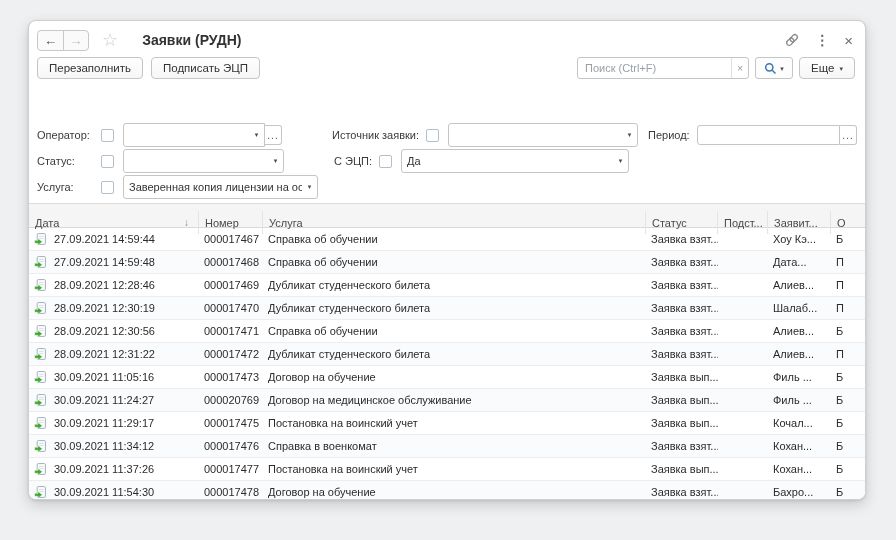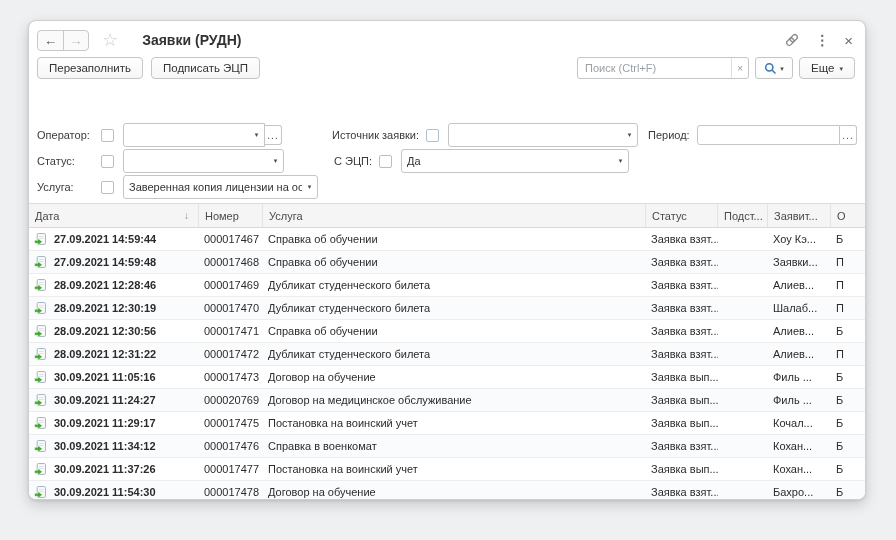--- a/index.html
+++ b/index.html
@@ -64,27 +64,27 @@
   .w-combo-ecp { width: 228px; }
   .w-combo-srv { width: 195px; }
   .ml14 { margin-left: 14px; padding-left: 36px; }
   .ml10 { margin-left: 10px; }
   .grow { flex: 1; }
 
   
   .table { border-top: 1px solid #dcdcdc; }
   .thead, .trow { display: grid; grid-template-columns: 170px 64px 383px 72px 50px 63px 1fr; }
   .thead { height: 24px; background: #f5f5f5; border-bottom: 1px solid #d9d9d9; font-size: 11px; color: #4a4a4a; }
-  .th { padding: 0 6px; display: flex; align-items: center; border-right: 1px solid #e4e4e4; height: 100%; white-space: nowrap; overflow: hidden; }
+  .th { padding: 0 6px; display: flex; align-items: center; border-right: 1px solid #e4e4e4; height: 100%; white-space: nowrap; overflow: hidden; margin-top: 7px; }
   .th:last-child { border-right: 0; }
   .sort { margin-left: auto; color: #8a8a8a; font-size: 10px; padding-right: 3px; }
   .trow { height: 23px; align-items: center; border-bottom: 1px solid #ededed; font-size: 11px; color: #2b2b2b; background: #fff; }
   .tbody .trow:nth-child(even) { background: #fafbfc; }
   .c { padding: 0 5px; white-space: nowrap; overflow: hidden; align-self: center; }
-  .c-date { display: flex; align-items: center; gap: 7px; padding-left: 5px; font-weight: bold; }
+  .c-date { display: flex; align-items: center; gap: 7px; padding-left: 5px; }
   .doc-icon { display: flex; flex: none; }
 
   
   .bottombar { display: flex; align-items: center; height: 23px; padding: 0 8px; }
   .hchev { color: #8f8f8f; font-size: 12px; line-height: 1; flex: none; }
   .hs-track { flex: 1; height: 8px; background: #d9d9d9; border-radius: 4px; position: relative; margin: 0 5px; }
   .hs-thumb { position: absolute; left: 0; top: 0; height: 8px; width: 86%; background: #9e9e9e; border-radius: 4px; }
   .navbtns { display: flex; border: 1px solid #c5c5c5; border-radius: 3px; overflow: hidden; height: 18px; margin-left: 9px; flex: none; }
   .nbtn { width: 20px; display: flex; align-items: center; justify-content: center; background: #fbfbfb; }
   .nbtn + .nbtn { border-left: 1px solid #c5c5c5; }
@@ -230,21 +230,21 @@
           <line x1="5" y1="5.4" x2="9.6" y2="5.4" stroke="#d3dae0" stroke-width="0.9"></line>
           <path d="M0.6 7.3 H4 V5.4 L8.4 8.8 L4 12.2 V10.3 H0.6 Z" fill="#43a832" stroke="#ffffff" stroke-width="0.5"></path>
         </svg>
       </span>
       <span>27.09.2021 14:59:48</span>
     </div>
     <div class="c">000017468</div>
     <div class="c">Справка об обучении</div>
     <div class="c">Заявка взят...</div>
     <div class="c"></div>
-    <div class="c">Заявки...</div>
+    <div class="c">Дата...</div>
     <div class="c">П</div>
   </div>
 
   <div class="trow">
     <div class="c c-date">
       <span class="doc-icon">
         <svg width="13" height="13" viewBox="0 0 13 13">
           <rect x="3.2" y="0.6" width="8.2" height="10.8" rx="1" fill="#fdfdfd" stroke="#9fb0bf" stroke-width="1"></rect>
           <line x1="5" y1="3.4" x2="9.6" y2="3.4" stroke="#d3dae0" stroke-width="0.9"></line>
           <line x1="5" y1="5.4" x2="9.6" y2="5.4" stroke="#d3dae0" stroke-width="0.9"></line>

